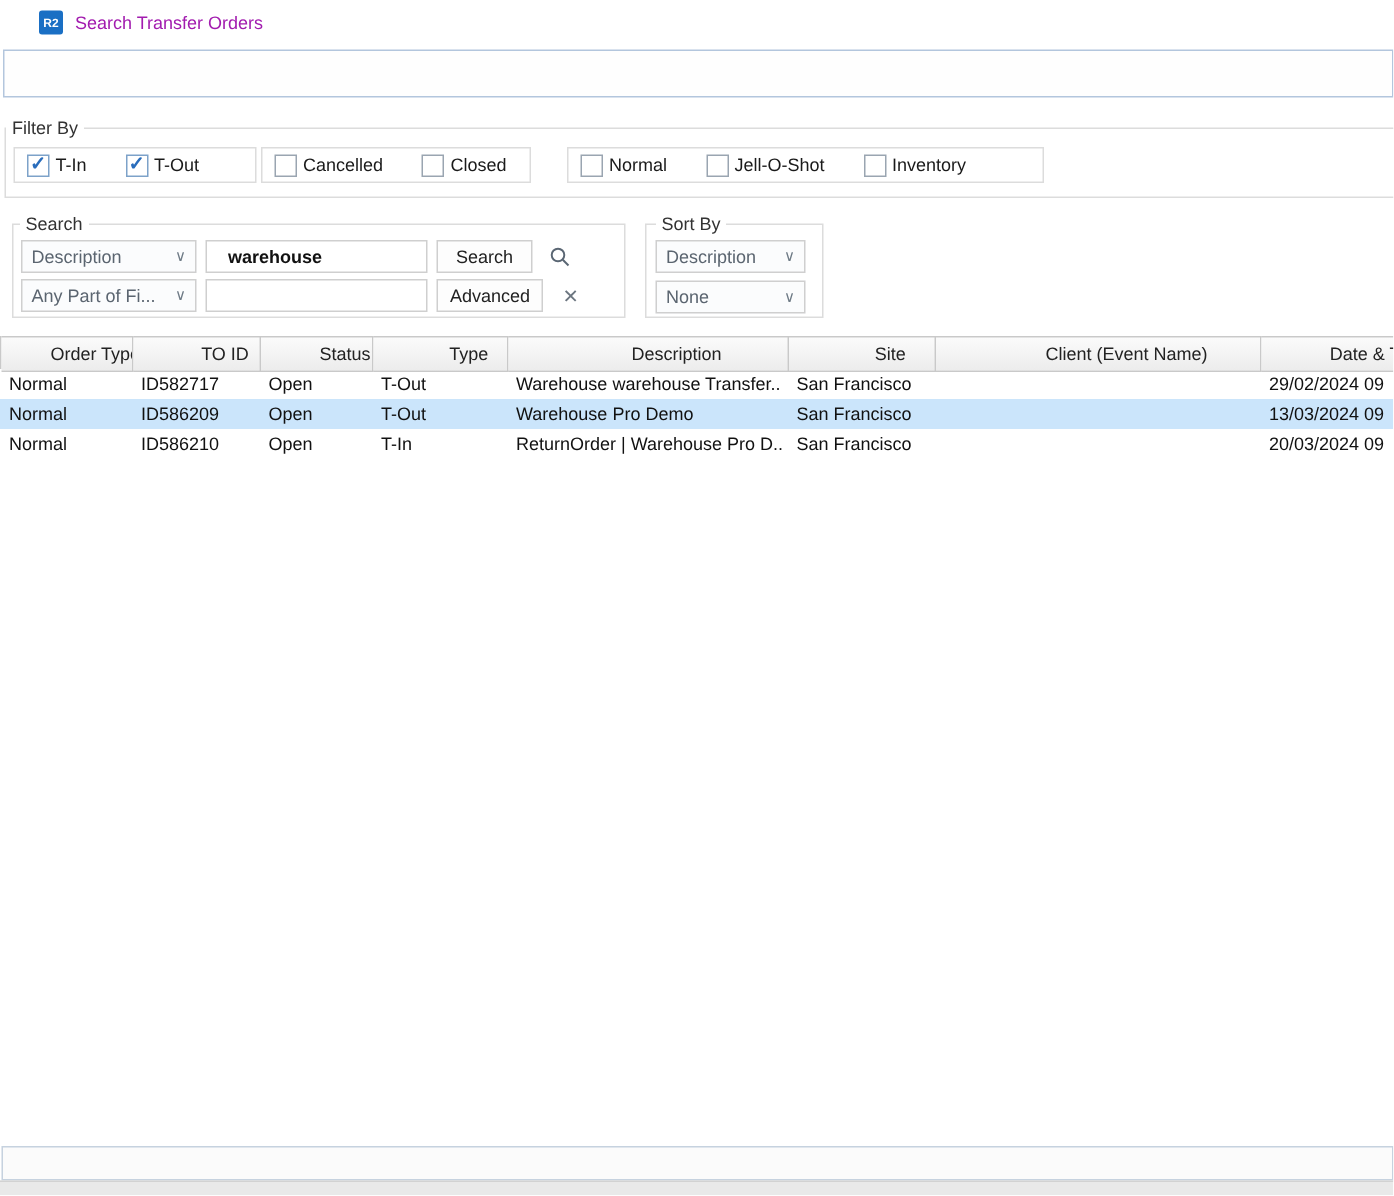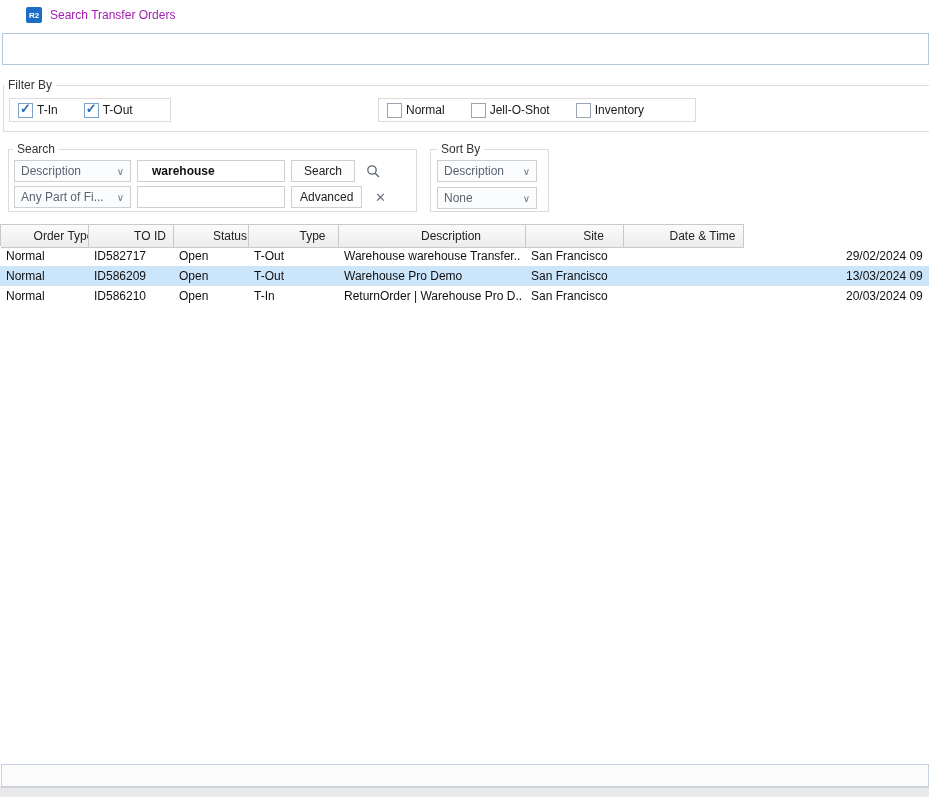--- a/index.html
+++ b/index.html
@@ -93,20 +93,30 @@
       <label class="cb">
         <span class="cbbox checked"></span>
         <span>T-In</span>
       </label>
       <label class="cb">
         <span class="cbbox checked"></span>
         <span>T-Out</span>
       </label>
     </div>
 
+    <div class="cbgroup cbg2">
+      <label class="cb">
+        <span class="cbbox"></span>
+        <span>Cancelled</span>
+      </label>
+      <label class="cb">
+        <span class="cbbox"></span>
+        <span>Closed</span>
+      </label>
+    </div>
 
     <div class="cbgroup cbg3">
       <label class="cb">
         <span class="cbbox"></span>
         <span>Normal</span>
       </label>
       <label class="cb">
         <span class="cbbox"></span>
         <span>Jell-O-Shot</span>
       </label>
@@ -163,20 +173,21 @@
   </fieldset>
 
   <div class="grid">
     <div class="thead">
         <div class="hcell c0">Order Type</div>
         <div class="hcell c1">TO ID</div>
         <div class="hcell c2">Status</div>
         <div class="hcell c3">Type</div>
         <div class="hcell c4">Description</div>
         <div class="hcell c5">Site</div>
+        <div class="hcell c6">Client (Event Name)</div>
         <div class="hcell c7">Date &amp; Time</div>
       </div>
     <div class="tbody">
         <div class="trow">
           <div class="tcell c0">Normal</div>
           <div class="tcell c1">ID582717</div>
           <div class="tcell c2">Open</div>
           <div class="tcell c3">T-Out</div>
           <div class="tcell c4">Warehouse warehouse Transfer..</div>
           <div class="tcell c5">San Francisco</div>

